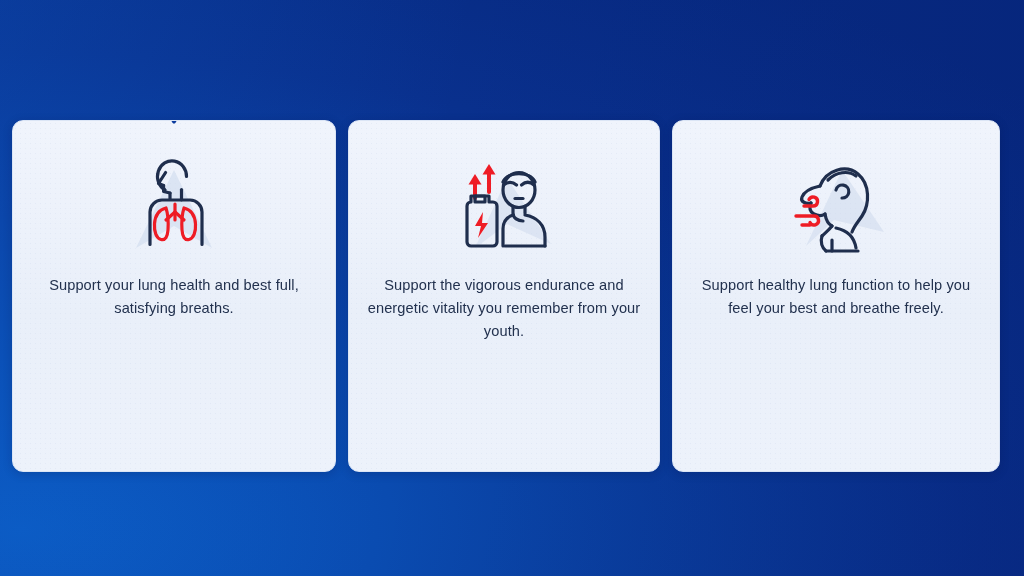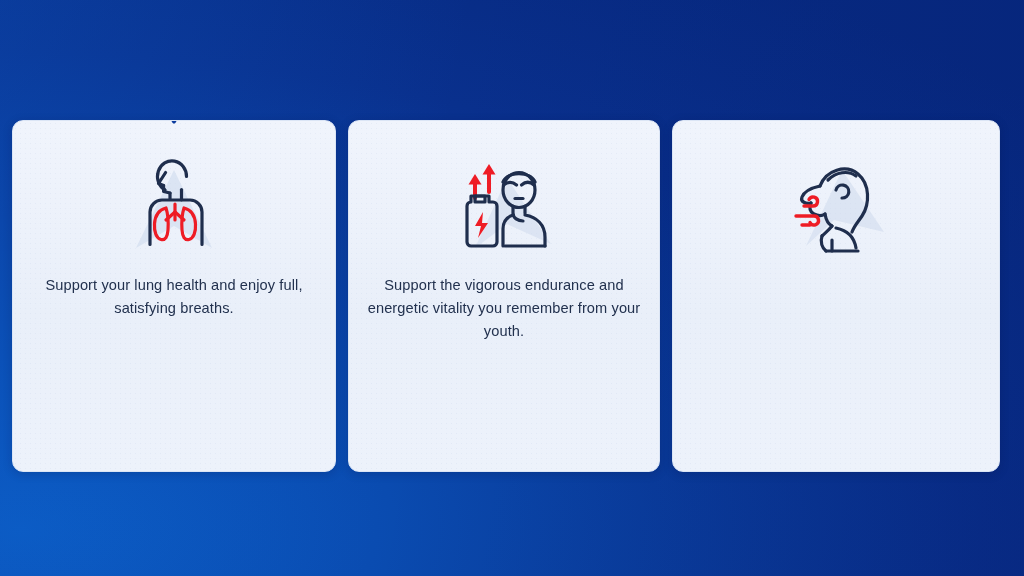--- a/index.html
+++ b/index.html
@@ -93,21 +93,21 @@
           <g fill="none" stroke="#ee1c25" stroke-width="3.2" stroke-linecap="round" stroke-linejoin="round">
             <path d="M55 52 V68"></path>
             <path d="M55 60 L46 68"></path>
             <path d="M55 60 L64 68"></path>
             <path d="M46 56 C38 58 35 64 34.5 72 C34 80 36.5 86.5 41 87.5 C45.5 88.5 47.5 84.5 48 78 C48.5 70 48 62 46 56 Z"></path>
             <path d="M64 56 C72 58 75 64 75.5 72 C76 80 73.5 86.5 69 87.5 C64.5 88.5 62.5 84.5 62 78 C61.5 70 62 62 64 56 Z"></path>
           </g>
         </svg>
       </div>
 
-      <div class="card-text">Support your lung health and enjoy full, satisfying breaths.</div>
+      <div class="card-text">Support your lung health and best full, satisfying breaths.</div>
     </div>
 
     <div class="card c2">
       <div class="icon-wrap">
         <svg width="118" height="104" viewBox="0 0 118 104">
           <path d="M62 26 L106 92 L62 72 L30 96 Z" fill="#ccd8ec" opacity=".5"></path>
 
           <g stroke="#ee1c25" stroke-width="4" stroke-linecap="round" fill="none">
             <path d="M44 40 V20"></path>
               <path d="M30 46 V30"></path>
@@ -161,16 +161,17 @@
           </g>
 
           <g fill="none" stroke="#ee1c25" stroke-width="3.4" stroke-linecap="round">
             <path d="M24 52 h9 a4.5 4.5 0 1 0 -4 -6.5"></path>
             <path d="M16 62 h18 a4.5 4.5 0 1 1 -4 6.5"></path>
             <path d="M22 71 h8"></path>
           </g>
         </svg>
       </div>
 
+      <div class="card-text">Support healthy lung function to help you feel your best and breathe freely.</div>
     </div>
 
   </div>
 </div>
 
 </body></html>

